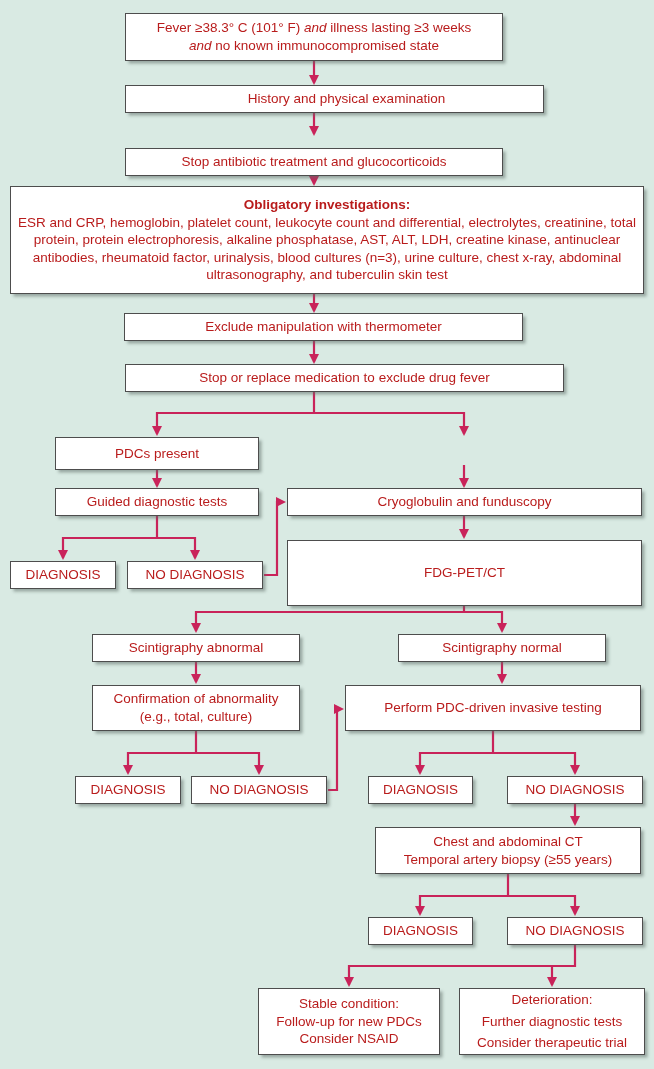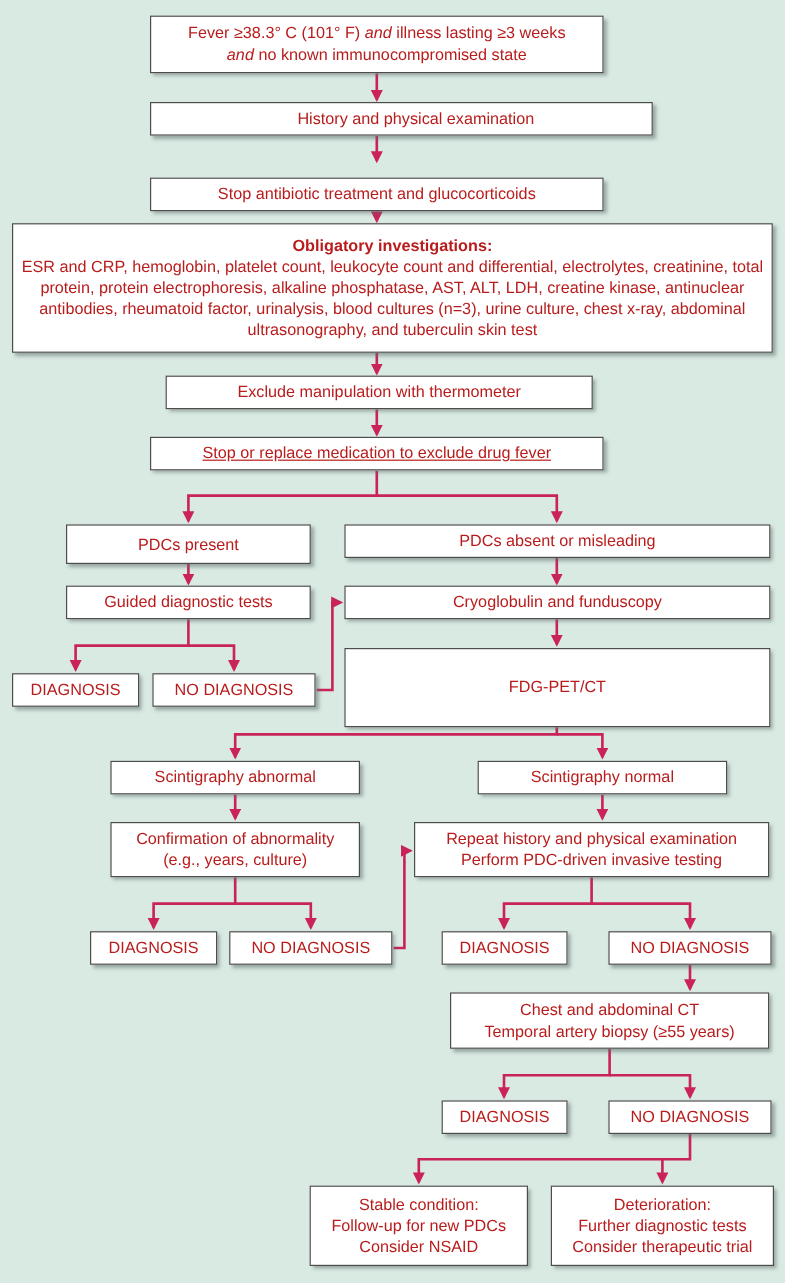--- a/index.html
+++ b/index.html
@@ -34,42 +34,42 @@
     color:#b91c1c;
     padding:2px 6px;
   }
   .box i { font-style:italic; }
   .bold { font-weight:bold; }
   
   #b-criteria      { left:125px; top:13px;  width:378px; height:48px; }
   #b-history       { left:125px; top:85px;  width:419px; height:28px;padding-left:30px; }
   #b-stopab        { left:125px; top:136px; width:378px; height:28px;margin-top:12px; }
   #b-oblig         { left:10px;  top:186px; width:634px; height:108px; }
-  #b-thermo        { left:138px; top:313px; width:356px; height:28px; }
-  #b-drug          { left:125px; top:364px; width:378px; height:28px;text-decoration:underline; }
+  #b-thermo        { left:124px; top:313px; width:399px; height:28px; }
+  #b-drug          { left:125px; top:364px; width:439px; height:28px; }
   #b-pdcs-present  { left:55px;  top:437px; width:204px; height:33px; }
   #b-pdcs-absent   { left:287px; top:437px; width:355px; height:28px; }
   #b-guided        { left:55px;  top:488px; width:204px; height:28px; }
   #b-cryo          { left:287px; top:488px; width:355px; height:28px; }
   #b-diag1         { left:10px;  top:561px; width:106px; height:28px; }
   #b-nodiag1       { left:127px; top:561px; width:136px; height:28px; }
   #b-fdg           { left:287px; top:540px; width:355px; height:66px; }
   #b-scint-abn     { left:92px;  top:634px; width:208px; height:28px; }
   #b-scint-norm    { left:398px; top:634px; width:208px; height:28px; }
   #b-confirm       { left:92px;  top:685px; width:208px; height:46px; }
   #b-repeat        { left:345px; top:685px; width:296px; height:46px; }
   #b-diag2         { left:75px;  top:776px; width:106px; height:28px; }
   #b-nodiag2       { left:191px; top:776px; width:136px; height:28px; }
   #b-diag3         { left:368px; top:776px; width:105px; height:28px; }
   #b-nodiag3       { left:507px; top:776px; width:136px; height:28px; }
   #b-chest         { left:375px; top:827px; width:266px; height:47px; }
   #b-diag4         { left:368px; top:917px; width:105px; height:28px; }
   #b-nodiag4       { left:507px; top:917px; width:136px; height:28px; }
   #b-stable        { left:258px; top:988px; width:182px; height:67px; }
-  #b-deter         { left:459px; top:988px; width:186px; height:67px; }
+  #b-deter         { left:459px; top:988px; width:186px; height:67px;justify-content:space-between; }
 </style>
 </head>
 <body>
 
 <div id="canvas">
 
   <svg id="arrows" width="654" height="1069" viewBox="0 0 654 1069">
     <defs>
       <marker id="ah" markerWidth="12" markerHeight="12" refX="8" refY="5" orient="auto" markerUnits="userSpaceOnUse">
         <path d="M0,0 L10,5 L0,10 Z" fill="#c9235a"></path>
@@ -133,23 +133,20 @@
   </div>
 
   <div class="box" id="b-drug">
     <span>Stop or replace medication to exclude drug fever</span>
   </div>
 
   <div class="box" id="b-pdcs-present">
     <span>PDCs present</span>
   </div>
 
-  <div class="box" id="b-pdcs-absent">
-    <span>PDCs absent or misleading</span>
-  </div>
 
   <div class="box" id="b-guided">
     <span>Guided diagnostic tests</span>
   </div>
 
   <div class="box" id="b-cryo">
     <span>Cryoglobulin and funduscopy</span>
   </div>
 
   <div class="box" id="b-diag1">
@@ -167,25 +164,24 @@
   <div class="box" id="b-scint-abn">
     <span>Scintigraphy abnormal</span>
   </div>
 
   <div class="box" id="b-scint-norm">
     <span>Scintigraphy normal</span>
   </div>
 
   <div class="box" id="b-confirm">
     <div>Confirmation of abnormality</div>
-    <div>(e.g., years, culture)</div>
+    <div>(e.g., total, culture)</div>
   </div>
 
   <div class="box" id="b-repeat">
-    <div>Repeat history and physical examination</div>
     <div>Perform PDC-driven invasive testing</div>
   </div>
 
   <div class="box" id="b-diag2">
     <span>DIAGNOSIS</span>
   </div>
 
   <div class="box" id="b-nodiag2">
     <span>NO DIAGNOSIS</span>
   </div>

